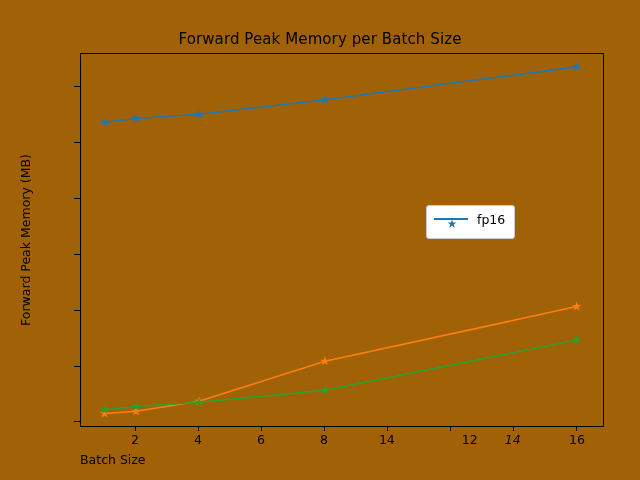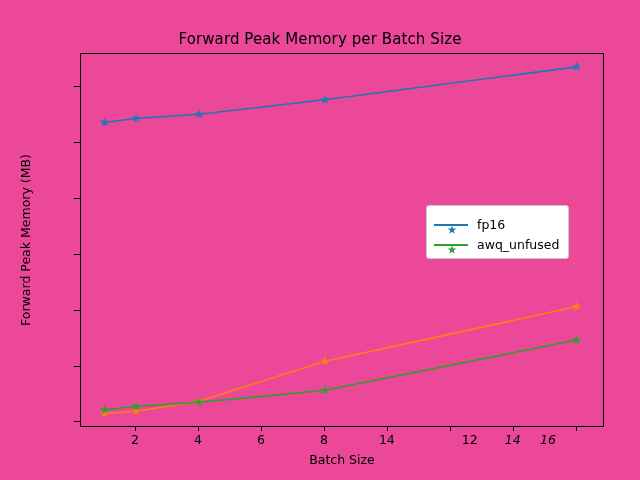--- a/index.html
+++ b/index.html
@@ -1,27 +1,27 @@
 <!DOCTYPE html>
 <html><head>
 <meta charset="utf-8">
 <style>
   html,body{margin:0;padding:0;}
   body{width:640px;height:480px;background:#ffffff;font-family:"DejaVu Sans",sans-serif;overflow:hidden;}
-  #figure{position:relative;width:640px;height:480px;background:#ec4899;}
+  #figure{position:relative;width:640px;height:480px;background:#a16207;}
   #chart-title{position:absolute;left:0;top:30px;width:640px;text-align:center;font-size:15px;color:#000;letter-spacing:.1px;}
   #plot-area{position:absolute;left:80px;top:53px;width:524px;height:374px;border:1px solid #000;box-sizing:border-box;background:transparent;}
   #plot-svg{position:absolute;left:0;top:0;width:524px;height:374px;display:block;}
   .ytick-mark{position:absolute;left:74px;width:6px;height:1px;background:#000;}
   .xtick-label{position:absolute;top:432px;transform:translateX(-50%);font-size:12.5px;color:#000;white-space:nowrap;}
   .xtick-mark{position:absolute;top:427px;width:1px;height:4px;background:#000;}
   #ylabel{position:absolute;left:0;top:0;width:374px;height:18px;transform-origin:left top;transform:translate(18px,427px) rotate(-90deg);text-align:center;font-size:12.5px;color:#000;}
-  #xlabel{position:absolute;left:80px;top:452px;width:524px;text-align:center;font-size:12.5px;color:#000;}
+  #xlabel{position:absolute;left:80px;top:452px;width:524px;text-align:left;font-size:12.5px;color:#000;}
   #legend{position:absolute;left:426px;top:205px;background:#fff;border:1px solid #cccccc;border-radius:3px;padding:6px 9px 6px 7px;box-sizing:border-box;}
-  .legend-row{display:flex;align-items:flex-end;height:20px;}
+  .legend-row{display:flex;align-items:flex-start;height:20px;}
   .legend-swatch{width:34px;height:14px;position:relative;margin-right:9px;flex:0 0 34px;}
   .legend-line{position:absolute;left:0;top:6px;width:34px;height:1.6px;}
   .legend-marker{position:absolute;left:13px;top:2px;width:10px;height:10px;}
   .legend-text{font-size:12.5px;color:#000;white-space:nowrap;}
 </style>
 </head>
 <body>
 
 <div id="figure">
 
@@ -46,21 +46,21 @@
       <div class="xtick-label" style="left: 260.961px;">6</div>
       <div class="xtick-mark" style="left: 323.904px;"></div>
       <div class="xtick-label" style="left: 323.904px;">8</div>
       <div class="xtick-mark" style="left: 386.847px;"></div>
       <div class="xtick-label" style="left: 386.847px;">14</div>
       <div class="xtick-mark" style="left: 449.79px;"></div>
       <div class="xtick-label" style="left: 449.79px; margin-left: 20px;">12</div>
       <div class="xtick-mark" style="left: 512.733px;"></div>
       <div class="xtick-label" style="left: 512.733px; font-style: italic;">14</div>
       <div class="xtick-mark" style="left: 575.676px;"></div>
-      <div class="xtick-label" style="left: 548px; font-style: italic;">16</div>
+      <div class="xtick-label" style="left: 577px;">16</div>
     </div>
 
   <div id="plot-area">
     <svg id="plot-svg" viewBox="0 0 524 374" preserveAspectRatio="none">
         <polyline points="23.60,68.38 55.08,64.47 118.02,60.29 243.90,45.77 495.68,12.84" fill="none" stroke="#1f77b4" stroke-width="1.6"></polyline>
         <path d="M23.60,63.38L24.78,66.76L28.36,66.84L25.51,69.00L26.54,72.43L23.60,70.38L20.66,72.43L21.70,69.00L18.85,66.84L22.43,66.76Z" fill="#1f77b4"></path>
         <path d="M55.08,59.47L56.25,62.86L59.83,62.93L56.98,65.09L58.01,68.52L55.08,66.47L52.14,68.52L53.17,65.09L50.32,62.93L53.90,62.86Z" fill="#1f77b4"></path>
         <path d="M118.02,55.29L119.19,58.67L122.77,58.74L119.92,60.90L120.96,64.33L118.02,62.29L115.08,64.33L116.12,60.90L113.26,58.74L116.84,58.67Z" fill="#1f77b4"></path>
         <path d="M243.90,40.77L245.08,44.16L248.66,44.23L245.81,46.39L246.84,49.82L243.90,47.77L240.96,49.82L242.00,46.39L239.15,44.23L242.73,44.16Z" fill="#1f77b4"></path>
         <path d="M495.68,7.84L496.85,11.22L500.43,11.29L497.58,13.46L498.61,16.88L495.68,14.84L492.74,16.88L493.77,13.46L490.92,11.29L494.50,11.22Z" fill="#1f77b4"></path>
@@ -82,24 +82,15 @@
   <div id="legend">
     <div class="legend-row">
       <span class="legend-swatch">
         <span class="legend-line" style="background: rgb(31, 119, 180);"></span>
         <span class="legend-marker"><svg width="10" height="10" viewBox="0 0 10 10">
               <path d="M5.00,0.40L6.08,3.51L9.37,3.58L6.75,5.57L7.70,8.72L5.00,6.84L2.30,8.72L3.25,5.57L0.63,3.58L3.92,3.51Z" fill="#1f77b4"></path>
             </svg></span>
       </span>
       <span class="legend-text">fp16</span>
     </div>
-    <div class="legend-row">
-      <span class="legend-swatch">
-        <span class="legend-line" style="background: rgb(44, 160, 44);"></span>
-        <span class="legend-marker"><svg width="10" height="10" viewBox="0 0 10 10">
-              <path d="M5.00,0.40L6.08,3.51L9.37,3.58L6.75,5.57L7.70,8.72L5.00,6.84L2.30,8.72L3.25,5.57L0.63,3.58L3.92,3.51Z" fill="#2ca02c"></path>
-            </svg></span>
-      </span>
-      <span class="legend-text">awq_unfused</span>
-    </div>
   </div>
 
 </div>
 
 </body></html>

